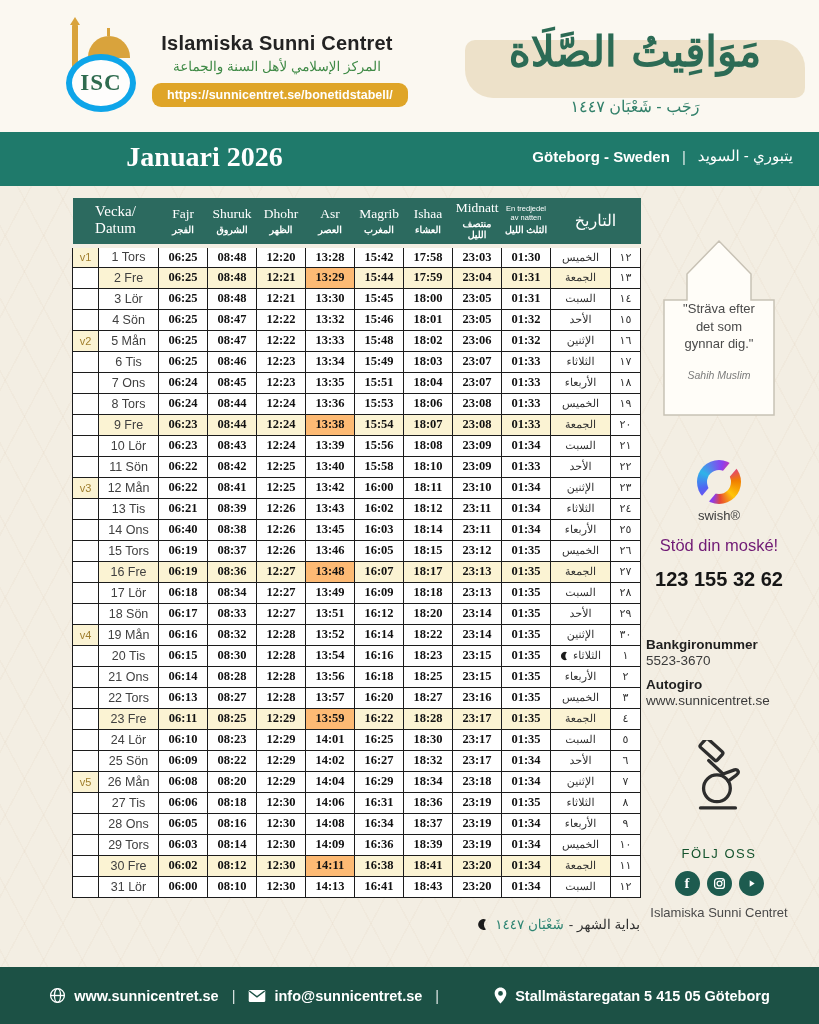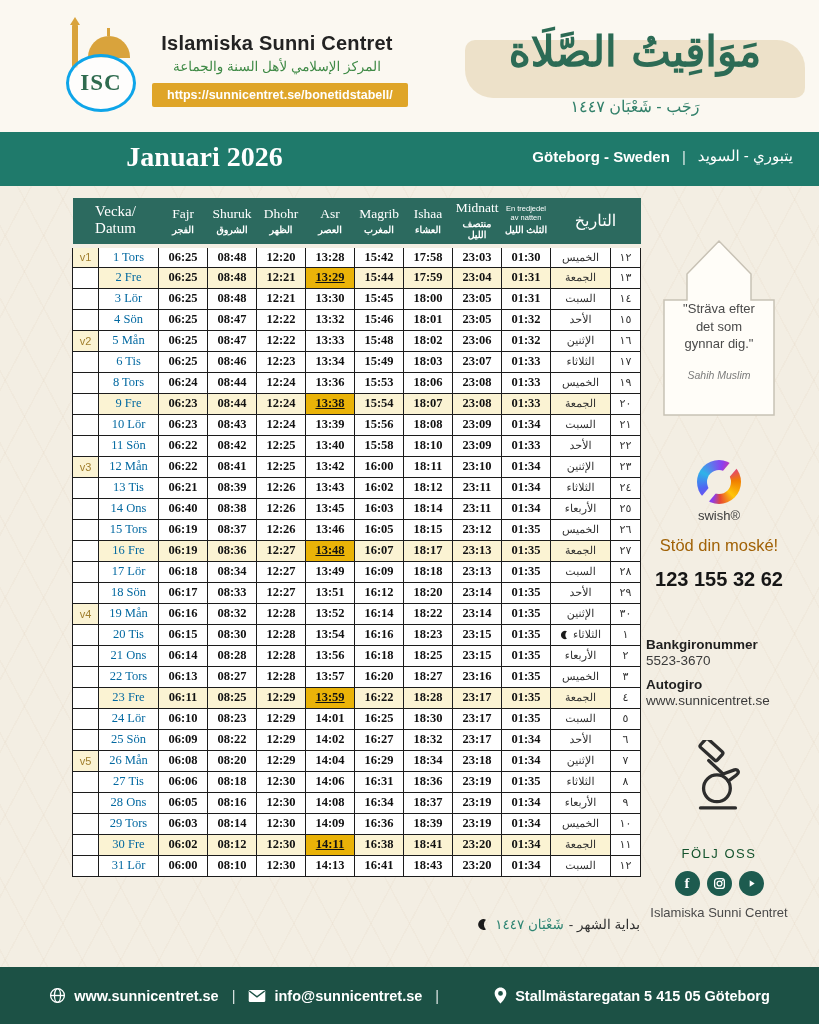--- a/index.html
+++ b/index.html
@@ -12,25 +12,25 @@
       repeating-linear-gradient(-62deg, rgba(209,180,150,.08) 0 1.5px, transparent 1.5px 34px);
   }
 
   
   .top-header { position:absolute; left:0; top:0; right:0; height:132px; background:#fbf8f1; }
   .logo { position:absolute; left:58px; top:16px; width:92px; height:104px; }
   .logo-minaret { position:absolute; left:14px; top:8px; width:6px; height:44px; background:#d9a33c; border-radius:2px; }
   .logo-minaret::before { content:''; position:absolute; left:-2px; top:-7px; border-left:5px solid transparent; border-right:5px solid transparent; border-bottom:8px solid #d9a33c; }
   .logo-dome { position:absolute; left:30px; top:20px; width:42px; height:22px; background:#d9a33c; border-radius:21px 21px 0 0; }
   .logo-dome::before { content:''; position:absolute; left:19px; top:-8px; width:3px; height:8px; background:#d9a33c; }
-  .logo-oval { position:absolute; left:8px; top:38px; width:70px; height:58px; border:3px solid #0ea5e9; border-radius:50%; background:rgba(255,255,255,.75); display:flex; align-items:center; justify-content:center; font-family:"Liberation Serif",serif; font-weight:bold; font-size:23px; color:#2f6b4f; letter-spacing:1px; }
+  .logo-oval { position:absolute; left:8px; top:38px; width:70px; height:58px; border:6px solid #0ea5e9; border-radius:50%; background:rgba(255,255,255,.75); display:flex; align-items:center; justify-content:center; font-family:"Liberation Serif",serif; font-weight:bold; font-size:23px; color:#2f6b4f; letter-spacing:1px; }
   .org { position:absolute; left:152px; top:32px; width:250px; text-align:center; }
   .org-name { font-size:20px; font-weight:bold; color:#232323; letter-spacing:.2px; }
   .org-name-ar { direction:rtl; font-size:13.5px; color:#3f8a46; margin-top:3px; }
-  .url-pill { display:inline-block; margin-top:9px; background:#dfa528; border-radius:2px; padding:5px 15px; color:#fff; font-weight:bold; font-size:12.5px; }
+  .url-pill { display:inline-block; margin-top:9px; background:#dfa528; border-radius:9px; padding:5px 15px; color:#fff; font-weight:bold; font-size:12.5px; }
   .callig-wrap { position:absolute; right:8px; top:14px; width:352px; text-align:center; }
   .brush { position:absolute; left:6px; top:26px; width:340px; height:58px; background:#e8d9bb; opacity:.75; border-radius:10px 28px 10px 28px; }
   .callig { position:relative; direction:rtl; font-family:"DejaVu Serif", serif; font-weight:bold; font-size:42px; line-height:76px; color:#2c6b55; }
   .hijri-range { position:relative; direction:rtl; font-size:16px; color:#32806a; margin-top:7px; }
 
   
   .band { position:absolute; left:0; top:132px; right:0; height:54px; background:#1f7a6b; color:#fff; }
   .month-title { position:absolute; left:72px; top:9px; width:265px; text-align:center; font-family:"Liberation Serif",serif; font-weight:bold; font-size:28px; }
   .band-right { position:absolute; right:26px; top:15px; display:flex; align-items:center; gap:12px; font-size:15px; }
   .band-sep { font-weight:400; opacity:.85; }
@@ -40,48 +40,48 @@
   
   table.ptable { position:absolute; left:72px; top:198px; width:568px; border-collapse:collapse; table-layout:fixed; }
   .ptable thead th { background:#2c6a5f; color:#fff; border:none; border-bottom:4px solid #f3eee3; height:46px; vertical-align:middle; padding:2px 0 4px; font-weight:400; }
   .th-sv { display:block; font-family:"Liberation Serif",serif; font-size:13.5px; }
   .th-ar { display:block; direction:rtl; font-size:9.5px; font-weight:bold; margin-top:2px; }
   .th-sm { display:block; font-size:7.5px; line-height:1.15; }
   th.vecka span { display:block; text-align:center; font-family:"Liberation Serif",serif; font-size:15px; line-height:1.15; }
   th.tarikh span { direction:rtl; font-size:16px; }
   .ptable tbody td { border:1px solid #1c1c1c; height:21px; text-align:center; background:#fff; overflow:hidden; }
   td.time { font-family:"Liberation Serif",serif; font-weight:bold; font-size:12.5px; color:#121212; }
-  td.day  { font-family:Liberation Serif, serif; font-size:12.5px; color:#0369a1; background:#c8e4d8; }
+  td.day  { font-family:Liberation Sans, sans-serif; font-size:12.5px; color:#404040; background:#c8e4d8; }
   td.asr  { background:#c8e4d8; }
   td.dayar{ direction:rtl; font-size:11px; color:#323232; background:#c8e4d8; }
   td.num  { font-size:11px; color:#323232; background:#fbf3d3; }
   td.week { font-size:11px; color:#a07f2e; background:#fff; }
   td.week.haslabel { background:#fbf3d3; }
   tr.friday td.day, tr.friday td.time, tr.friday td.dayar { background:#fbf3d3; }
-  tr.friday td.asr { background:#eab308;text-decoration:underline; }
+  tr.friday td.asr { background:#fdba74; }
   .moon { vertical-align:middle; }
 
   
   .month-note { position:absolute; left:72px; top:916px; width:568px; direction:rtl; display:flex; align-items:center; gap:5px; font-size:13.5px; }
   .note-a { color:#2f2f2f; }
   .note-b { color:#2f8573; }
 
   
   .sidebar { position:absolute; left:636px; top:230px; width:166px; }
   .quote-shape { position:relative; width:112px; height:186px; margin:0 auto; }
   .quote-text { position:absolute; left:12px; right:12px; top:70px; text-align:center; font-size:13px; color:#4a4a4a; line-height:1.35; }
   .quote-src { margin-top:15px; font-size:10.5px; font-style:italic; color:#7b7b7b; }
   .swish-block { margin-top:44px; text-align:center; }
   .swish-logo { position:relative; width:44px; height:44px; margin:0 auto; border-radius:50%;
     background:conic-gradient(from 200deg,#8a3df0,#4f66f2,#2fb3e8 100deg,#8b3ff0 170deg,#e0388a 205deg,#f07d00 245deg,#ffc60a 295deg,#e84b2f 335deg,#8a3df0); }
   .swish-logo::before { content:''; position:absolute; inset:10px; background:#f3eee3; border-radius:50%; }
   .swish-logo::after { content:''; position:absolute; width:9px; height:50px; left:18px; top:-3px; background:#f3eee3; transform:rotate(40deg); }
   .swish-word { margin-top:4px; font-size:13px; color:#3a3a3a; }
   .support { margin-top:13px; text-align:center; }
-  .support-line { font-size:16.5px; color:#a16207; }
+  .support-line { font-size:16.5px; color:#701a75; }
   .swish-number { margin-top:13px; font-size:20px; font-weight:bold; color:#161616; }
   .giro { margin-top:46px; padding-left:10px; font-size:13.5px; }
   .giro-label { font-weight:bold; color:#1f1f1f; }
   .giro-val { color:#3a3a3a; margin:1px 0 9px; }
   .donate-wrap { margin-top:32px; text-align:center; }
   .follow { margin-top:30px; text-align:center; font-size:13px; letter-spacing:1.5px; color:#14532d; }
   .social { margin-top:10px; display:flex; justify-content:center; gap:7px; }
   .soc { width:25px; height:25px; border-radius:50%; background:#1d5b4f; color:#fff; display:flex; align-items:center; justify-content:center; }
   .soc-f { font-family:"Liberation Serif",serif; font-weight:bold; font-size:15px; }
   .org-small { margin-top:9px; text-align:center; font-size:13px; color:#4a4a4a; }
@@ -262,20 +262,34 @@
           <td class="time asr">13:34</td>
           <td class="time">15:49</td>
           <td class="time">18:03</td>
           <td class="time">23:07</td>
           <td class="time">01:33</td>
           <td class="dayar">الثلاثاء</td>
           <td class="num">١٧</td>
         </tr>
         <tr>
           <td class="week"></td>
+          <td class="day">7 Ons</td>
+          <td class="time">06:24</td>
+          <td class="time">08:45</td>
+          <td class="time">12:23</td>
+          <td class="time asr">13:35</td>
+          <td class="time">15:51</td>
+          <td class="time">18:04</td>
+          <td class="time">23:07</td>
+          <td class="time">01:33</td>
+          <td class="dayar">الأربعاء</td>
+          <td class="num">١٨</td>
+        </tr>
+        <tr>
+          <td class="week"></td>
           <td class="day">8 Tors</td>
           <td class="time">06:24</td>
           <td class="time">08:44</td>
           <td class="time">12:24</td>
           <td class="time asr">13:36</td>
           <td class="time">15:53</td>
           <td class="time">18:06</td>
           <td class="time">23:08</td>
           <td class="time">01:33</td>
           <td class="dayar">الخميس</td>

